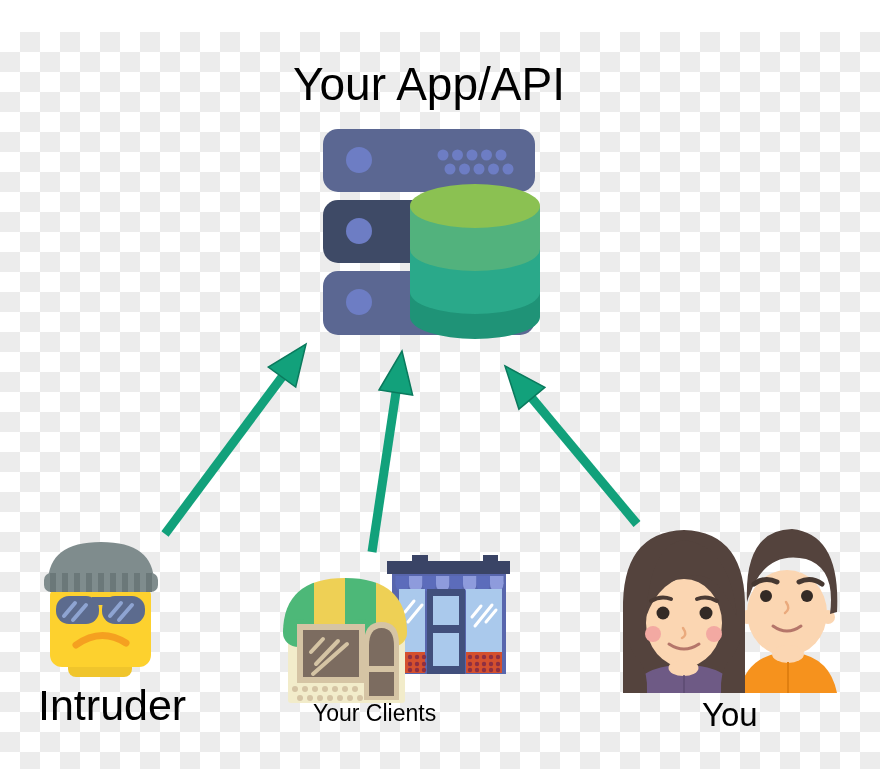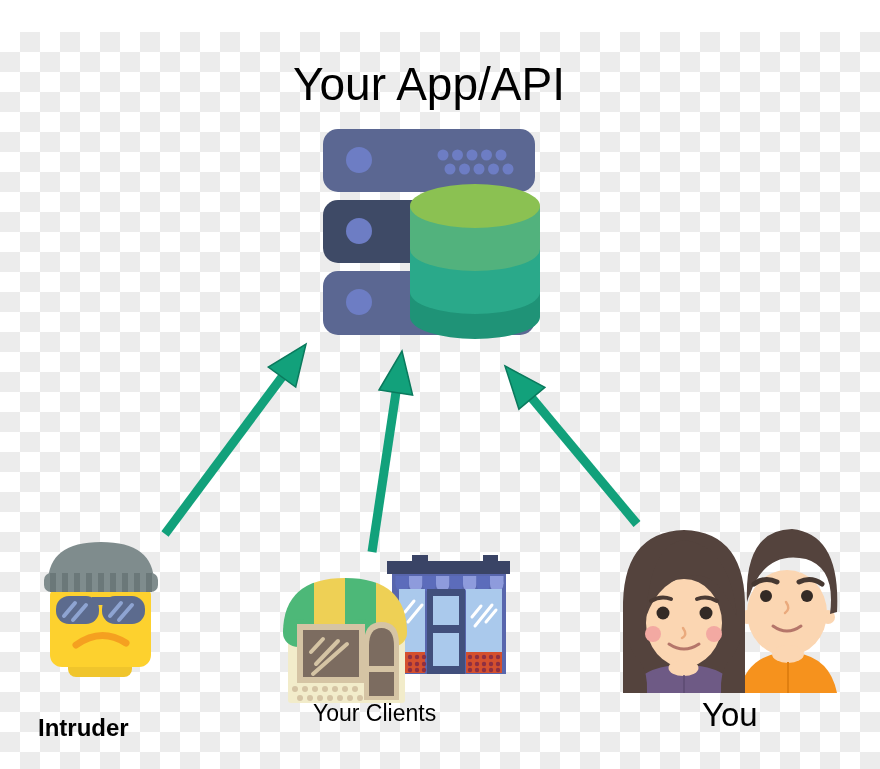--- a/index.html
+++ b/index.html
@@ -8,21 +8,21 @@
     width:880px;height:769px;
     overflow:hidden;
     background: repeating-conic-gradient(#ececec 0% 25%, #ffffff 0% 50%);
     background-size:40px 40px;
     font-family:"Liberation Sans", sans-serif;
     margin-top:32px;
   }
   .gfx{position:absolute;left:0;top:0;}
   .txt{position:absolute;color:#000;line-height:1;white-space:nowrap;}
   .title{left:293px;top:29px;font-size:46px;}
-  .cap-intruder{left:38px;top:684px;font-size:24px;font-weight:bold;}
+  .cap-intruder{left:38px;top:652px;font-size:43px;}
   .cap-clients{left:313px;top:670px;font-size:23px;}
   .cap-you{left:702px;top:666px;font-size:33px;}
 </style>
 </head>
 <body>
 
 <div class="canvas">
 
   <svg class="gfx" width="880" height="769" viewBox="0 0 880 769">
 

